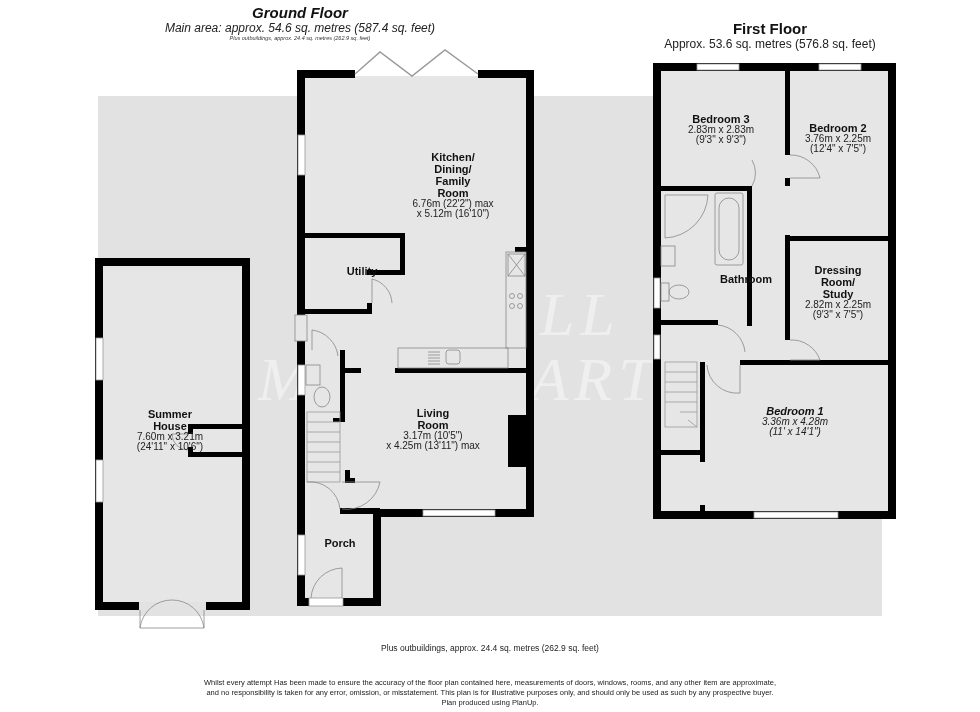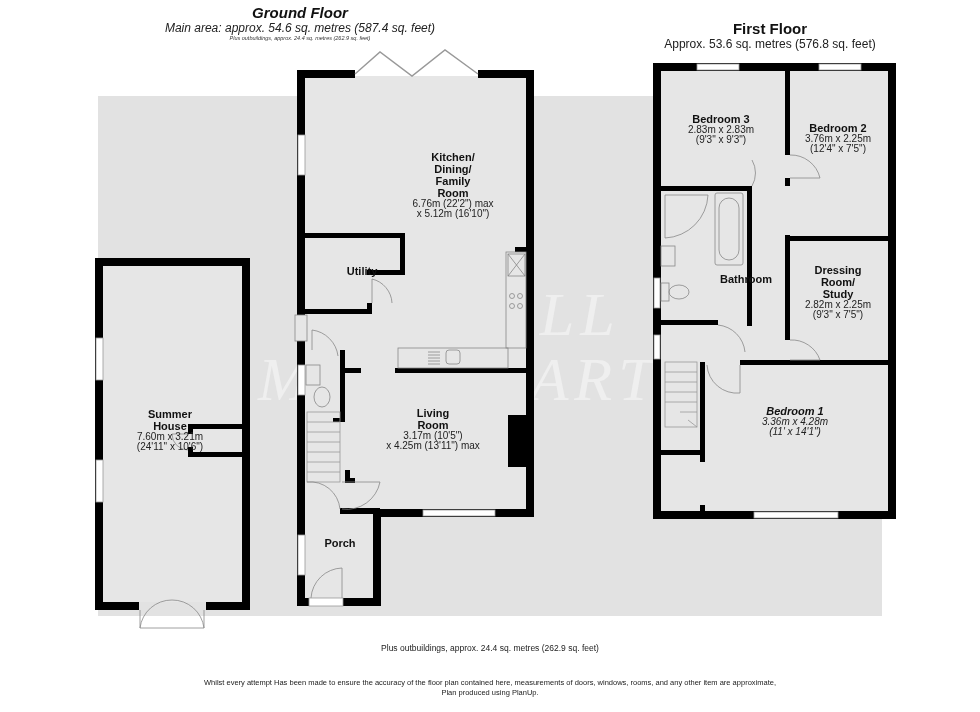--- a/index.html
+++ b/index.html
@@ -254,14 +254,15 @@
   <div class="room-dim">3.36m x 4.28m</div>
   <div class="room-dim">(11' x 14'1")</div>
 </div>
 
 <div class="abs center" style="left:240px; top:643px; width:500px;">
   <div class="summary-sub">Plus outbuildings, approx. 24.4 sq. metres (262.9 sq. feet)</div>
 </div>
 
 <div class="abs center disclaimer" style="left:100px; top:678px; width:780px;">
   <div>Whilst every attempt Has been made to ensure the accuracy of the floor plan contained here, measurements of doors, windows, rooms, and any other item are approximate,</div>
+  <div>and no responsibility is taken for any error, omission, or misstatement. This plan is for illustrative purposes only, and should only be used as such by any prospective buyer.</div>
   <div>Plan produced using PlanUp.</div>
 </div>
 
 </body></html>

